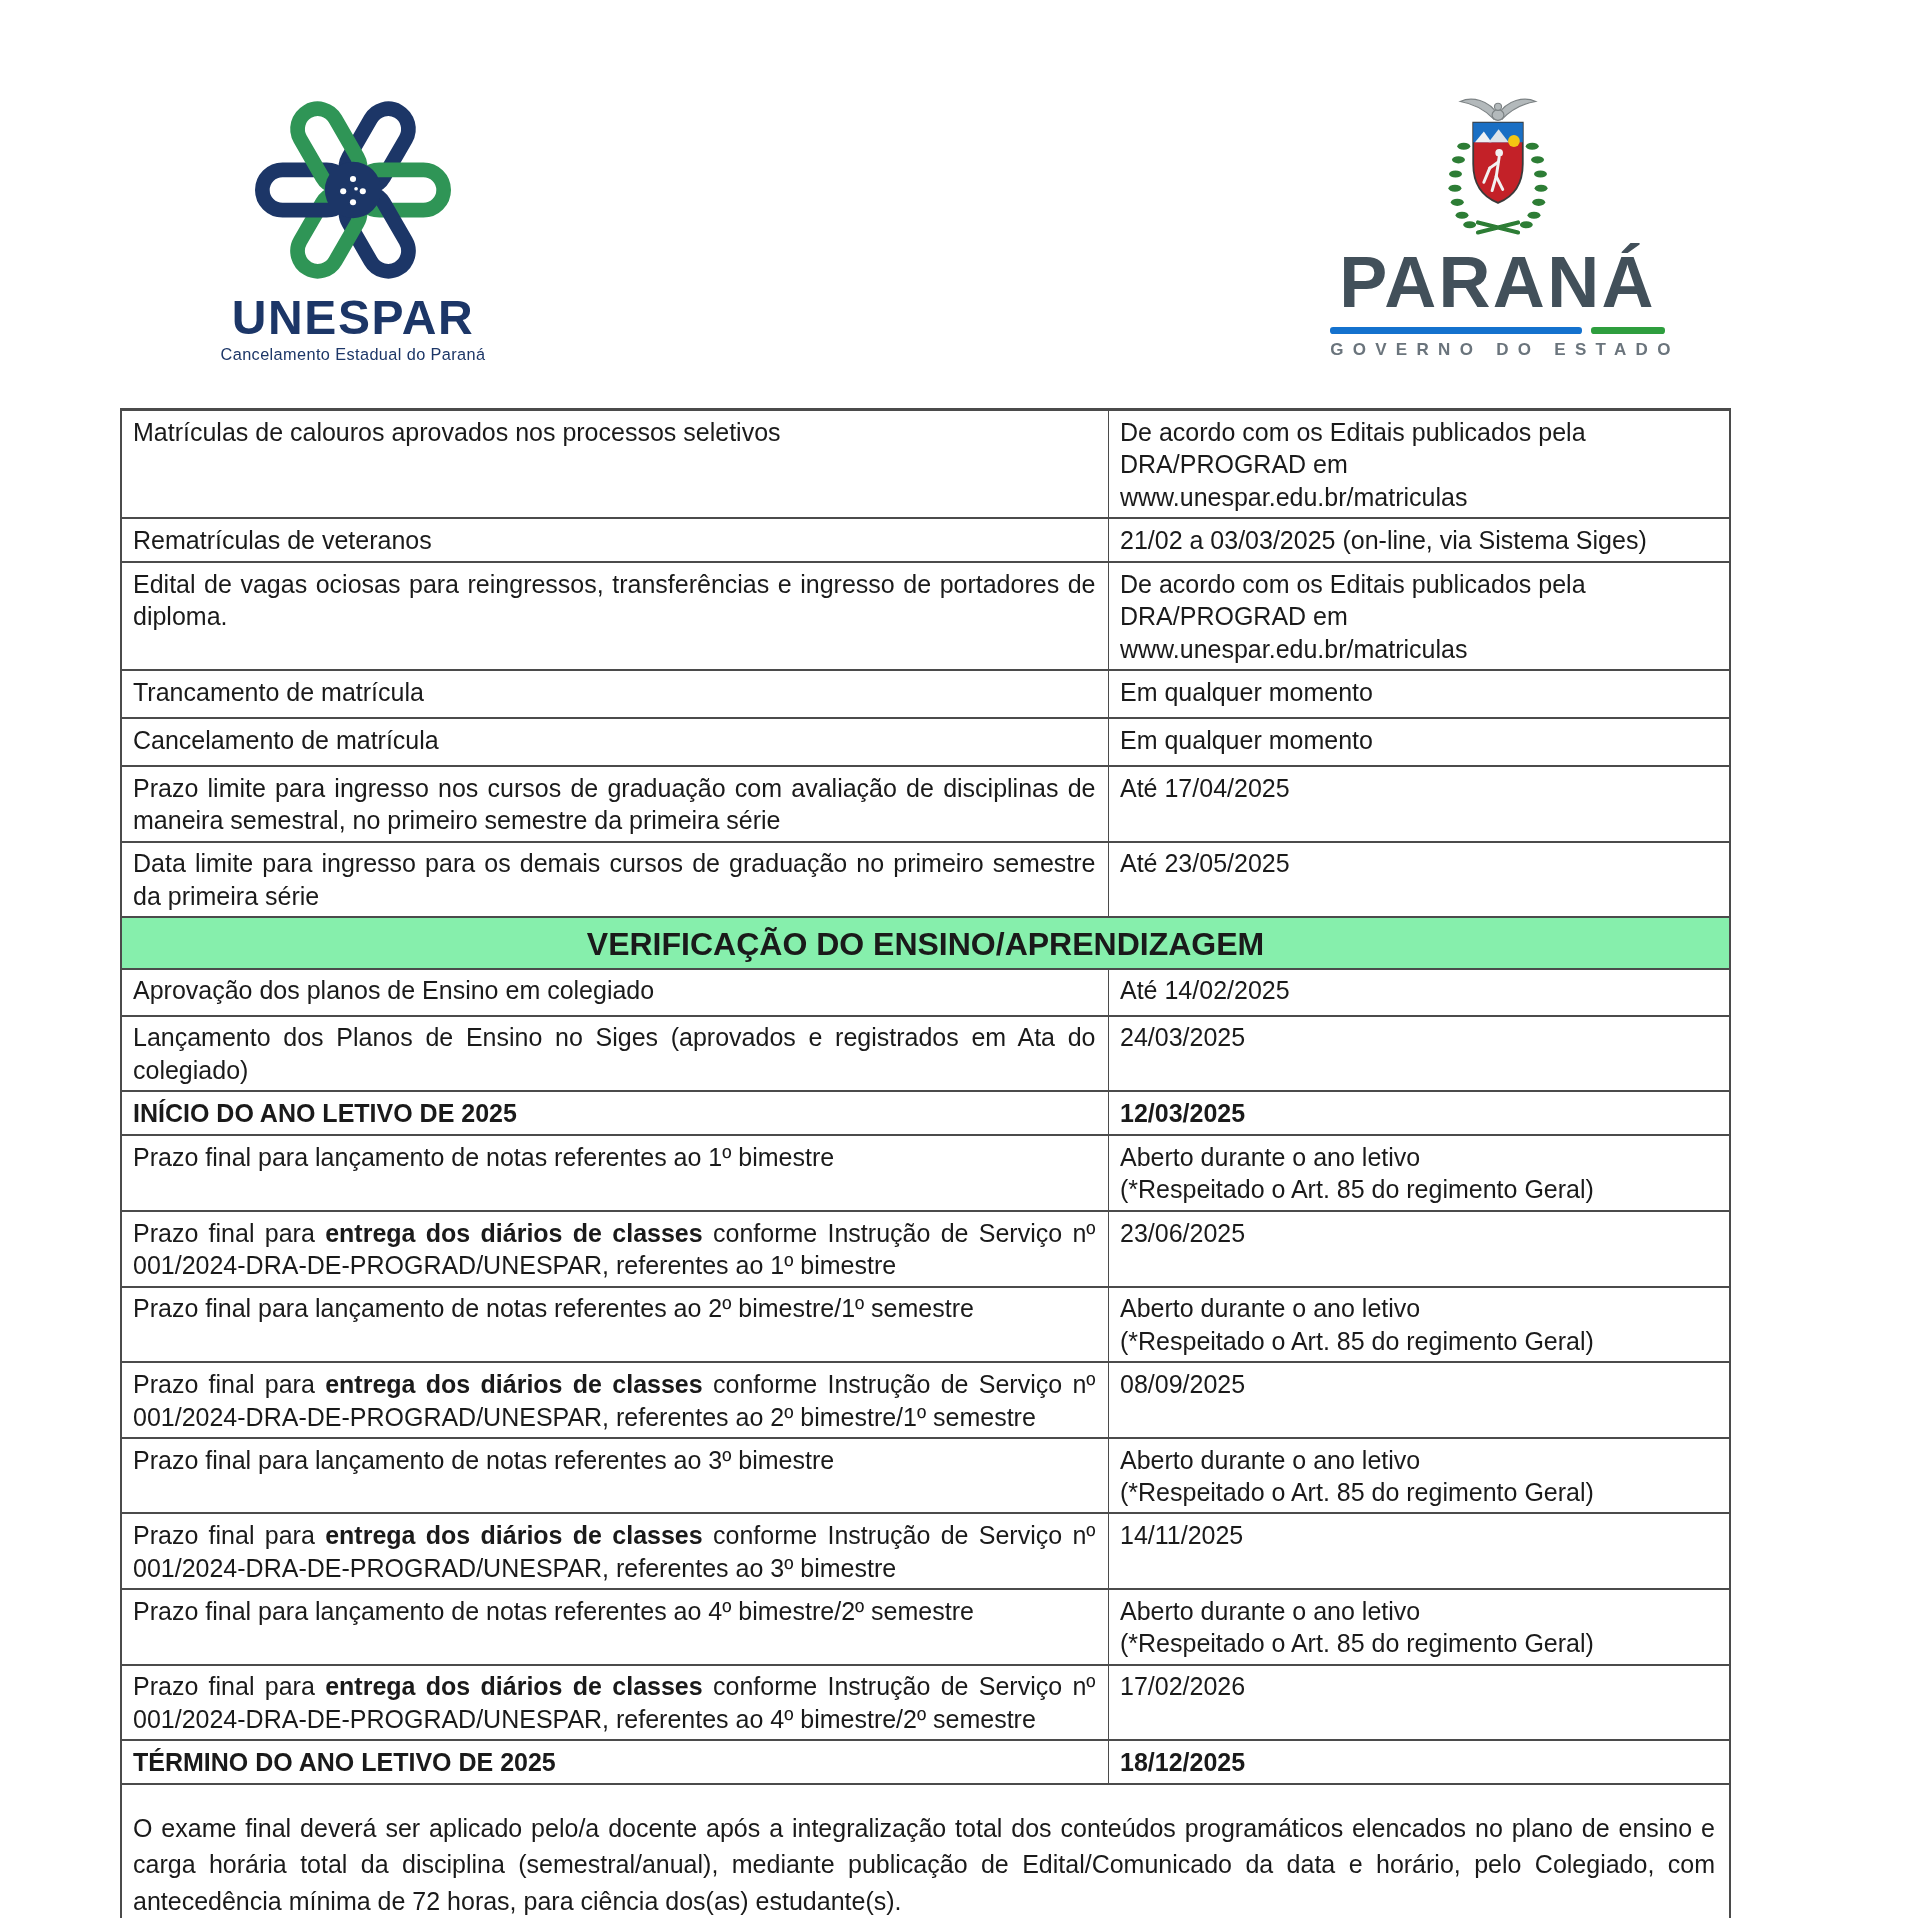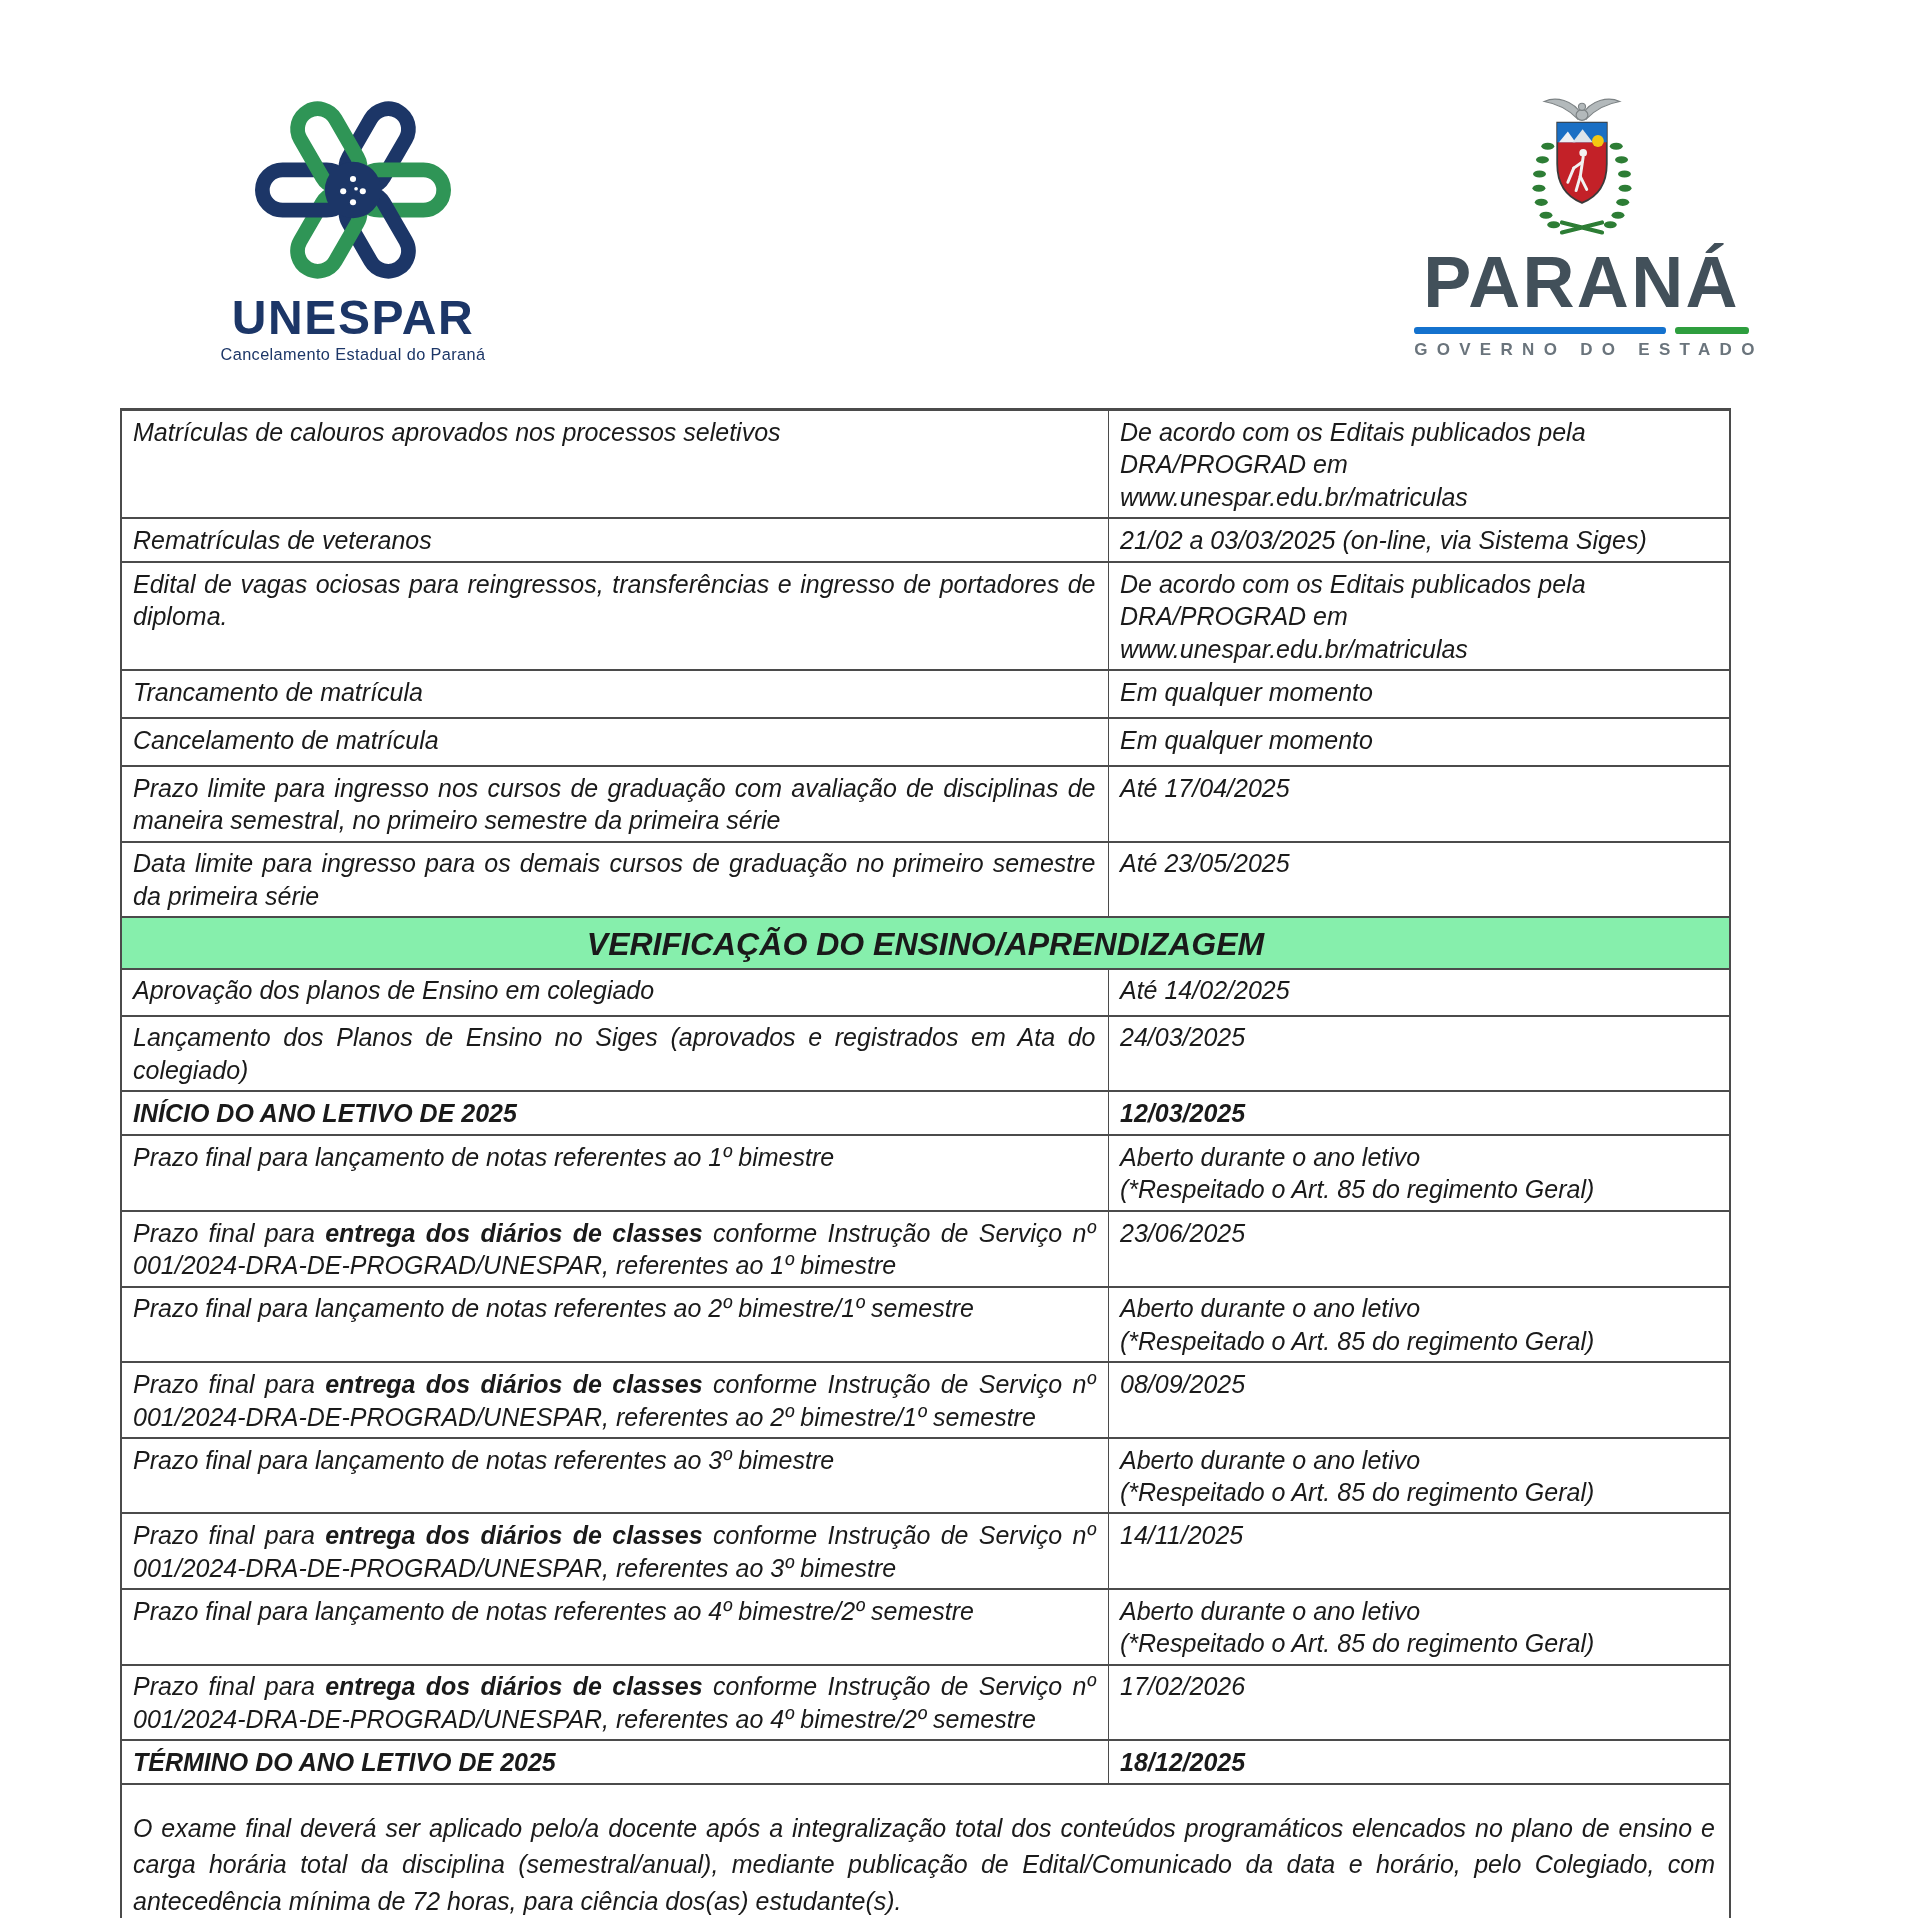--- a/index.html
+++ b/index.html
@@ -14,34 +14,34 @@
     overflow: hidden;
     padding-left: 13px;
   }
 
   
   .logo-unespar { position:absolute; left:216px; top:92px; width:274px; text-align:center; }
   .u-name { font-size:48px; font-weight:bold; color:#1c3667; letter-spacing:1.6px; line-height:1; margin-top:3.1px; }
   .u-sub  { font-size:16.3px; color:#1c3667; margin-top:3.1px; letter-spacing:0.4px; }
 
   
-  .logo-parana { position:absolute; left:1408px; top:90px; width:347px; text-align:center; }
+  .logo-parana { position:absolute; left:1324px; top:90px; width:347px; text-align:center; }
   .p-name { font-size:72px; font-weight:bold; color:#42505a; letter-spacing:2.3px; line-height:1; margin-top:4.7px; }
   .p-bar  { display:flex; gap:9.3px; height:7px; margin:9.3px 6.2px 6.2px 6.2px; }
   .p-bar-blue  { flex:3.4; background:#1472ce; border-radius:3.1px; }
   .p-bar-green { flex:1;   background:#2e9e3e; border-radius:3.1px; }
   .p-sub  { font-size:17px; font-weight:bold; color:#6a747c; letter-spacing:9.3px; white-space:nowrap; text-indent:6.2px; }
 
   
   .cal-table {
     position:absolute; left:120px; top:408px; width:1611px;
     border:2.3px solid #4b4b4b; border-top-width:3.9px; border-bottom-width:3.9px;
     background:#fff;
   }
-  .tr { display:flex; border-top:2.3px solid #4b4b4b;font-style:italic; }
+  .tr { display:flex; border-top:2.3px solid #4b4b4b; }
   .tr.first { border-top:none; }
   .td { font-size:25px; line-height:1.3; padding:4.7px 12.5px 3.9px 11px; }
   .td.left  { width:987px; flex:none; border-right:1.6px solid #4b4b4b; text-align:justify; }
   .td.right { flex:1; white-space:pre-line; }
   .tr.bold .td { font-weight:bold; }
   .tr.section {
     display:block; background:#86efac; text-align:center;
     font-weight:bold; font-size:32px; line-height:1.2; padding:6.2px 0 4.7px 0;
   }
   .tr.exam { display:block; padding:6.2px 14px 12.5px 11px; }

